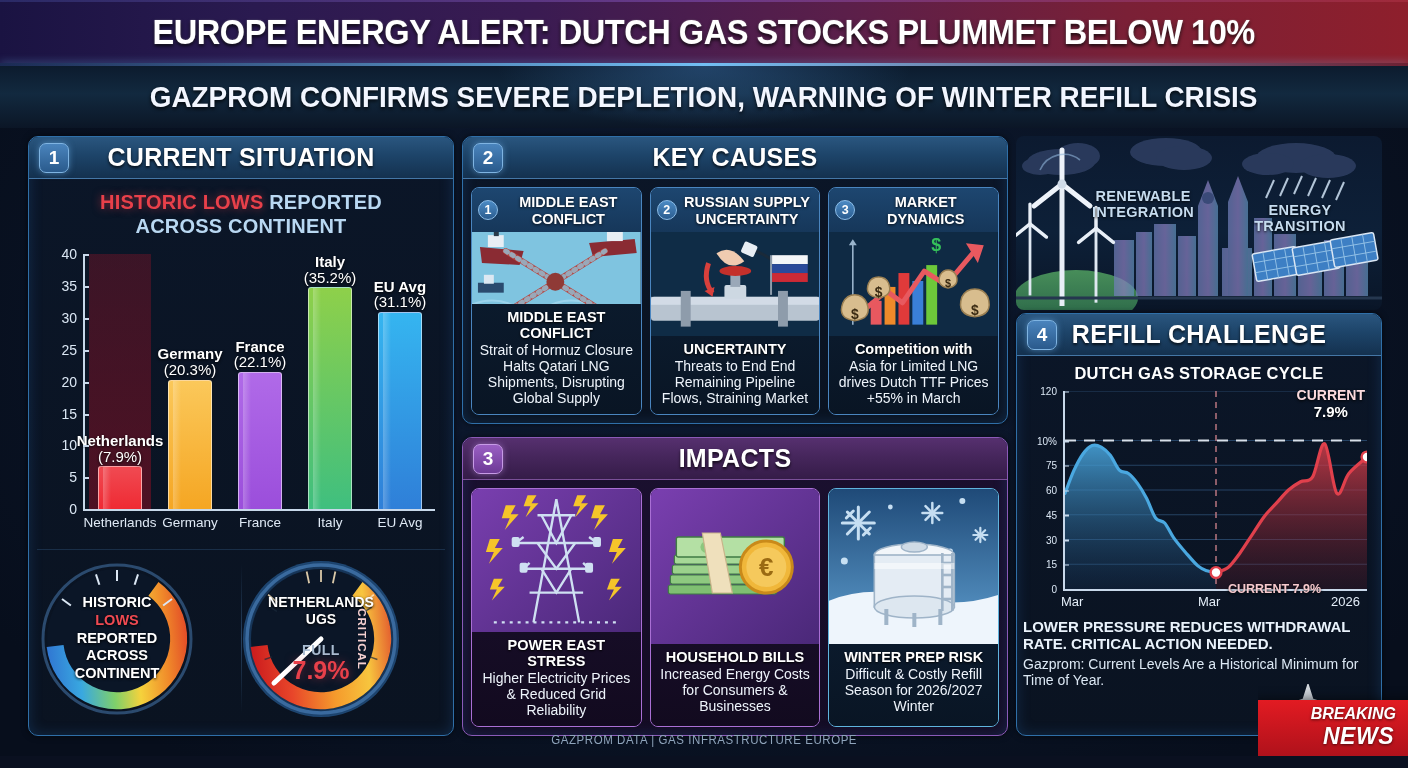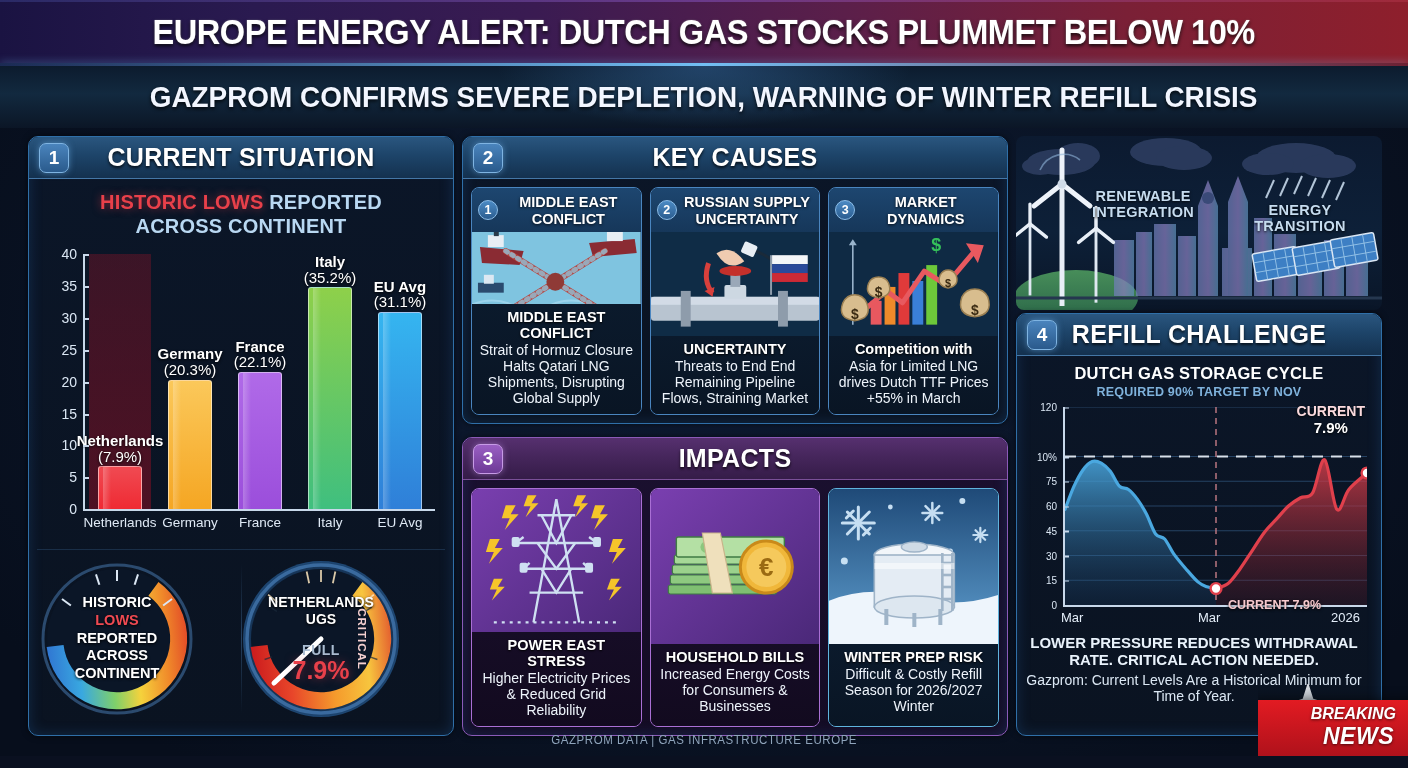--- a/index.html
+++ b/index.html
@@ -244,21 +244,21 @@
     border-left: 2px solid #c8d8ea; border-bottom: 2px solid #c8d8ea;
   }
   .lc-yt { position:absolute; right: calc(100% + 6px); transform: translateY(-50%); font-size: 10px; color:#dbe7f4; white-space:nowrap; }
   .lc-yt i { position:absolute; left: calc(100% + 6px); top:50%; width:6px; height:1.5px; background:#c8d8ea; }
   .lc-xt { position:absolute; top: calc(100% + 5px); font-size: 13px; color:#e3edf8; white-space:nowrap; }
   .lc-ann {
     position:absolute; font-size: 12.5px; font-weight:bold; color:#f6c9cd;
     white-space:nowrap; text-shadow: 0 1px 3px #000;
   }
   .lc-ann.big { font-size: 14px; color:#fbdadd; }
-  .p4-foot { padding: 2px 10px 0 0; text-align:center; }
+  .p4-foot { padding: 2px 10px 0 6px; }
   .p4-foot .a { font-size: 15px; font-weight:bold; color:#e9f2fb; line-height:1.13; }
   .p4-foot .b { font-size: 14px; color:#dce8f4; line-height:1.14; margin-top: 4px; }
 
   
   #footer {
     position:absolute; left:0; bottom: 0; width: 1408px; height: 32px;
     display:flex; align-items:center; justify-content:center;
   }
   #footer span {
     font-size: 12.5px; color:#8fa4bb; letter-spacing: .6px;
@@ -863,21 +863,20 @@
       <div>TRANSITION</div>
     </div>
   </div>
 
   <div class="panel" id="p4">
     <div class="phead">
       <div class="badge-num">4</div>
       <div class="ptitle">REFILL CHALLENGE</div>
     </div>
     <div class="lc-ttl">DUTCH GAS STORAGE CYCLE</div>
-    <div class="lc-sub">REQUIRED 90% TARGET BY NOV</div>
 
     <div class="lc-wrap">
       <div class="lc-plot" id="lcPlot">
         <svg id="lcSvg" width="100%" height="100%" preserveAspectRatio="none" viewBox="0 0 302 198">
             <defs>
               <linearGradient id="fillB" x1="0" y1="0" x2="0" y2="1">
                 <stop offset="0%" stop-color="#4aa8e0" stop-opacity=".85"></stop>
                 <stop offset="100%" stop-color="#1b3f66" stop-opacity=".25"></stop>
               </linearGradient>
               <linearGradient id="fillR" x1="0" y1="0" x2="0" y2="1">

